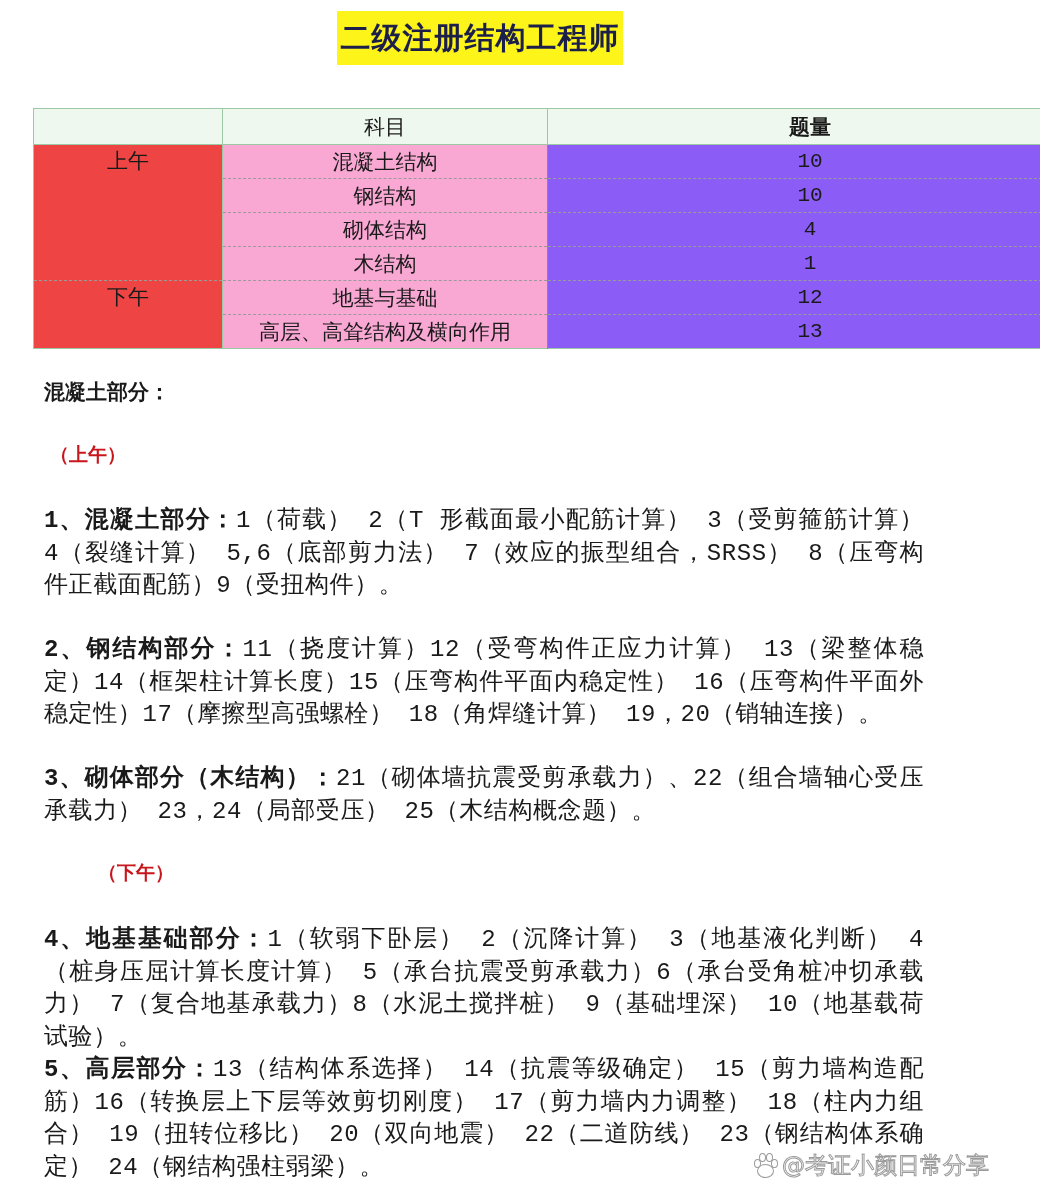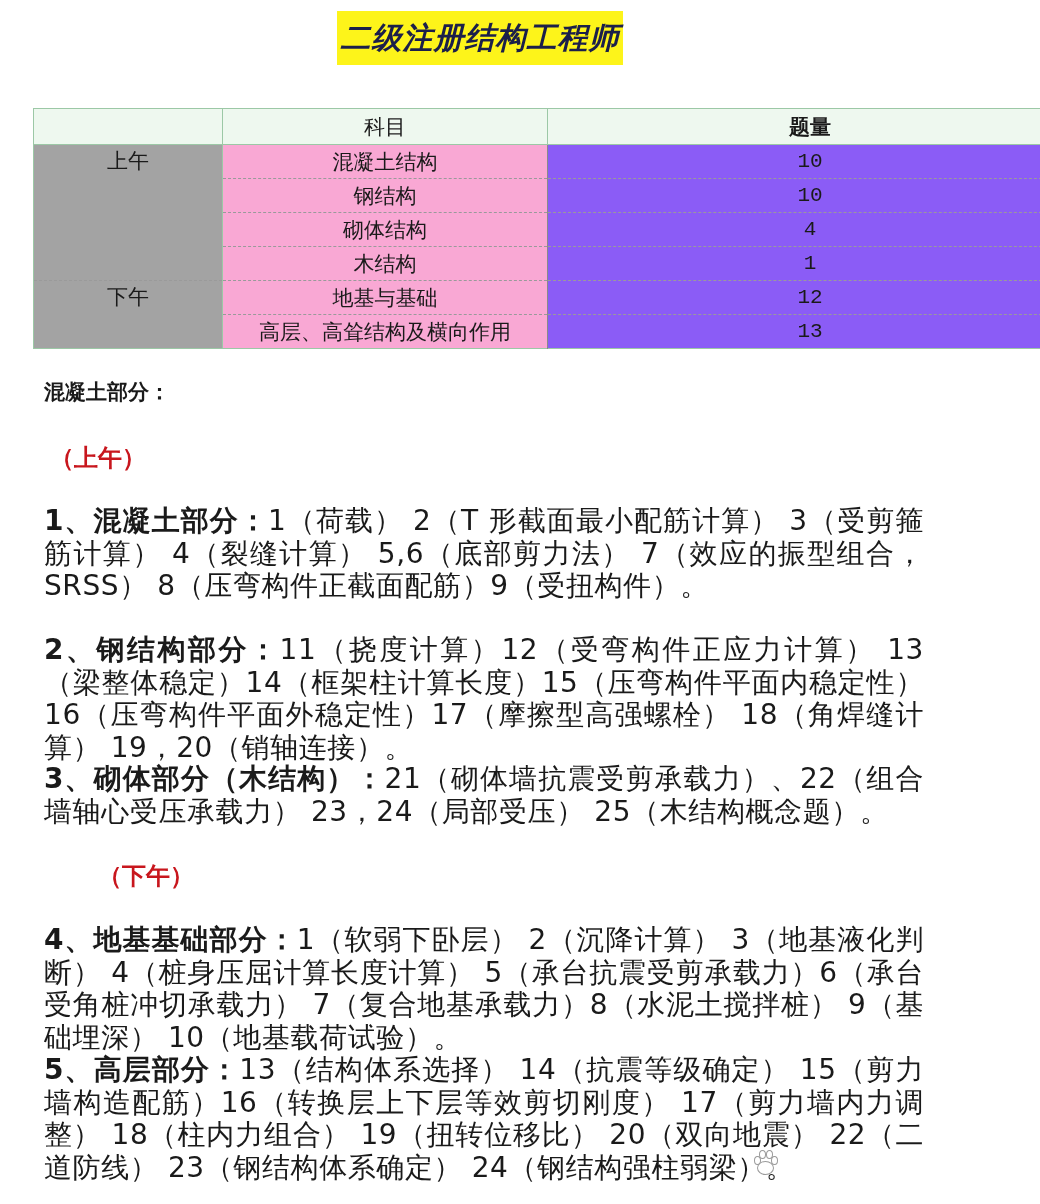--- a/index.html
+++ b/index.html
@@ -1,39 +1,39 @@
 <!DOCTYPE html>
 <html><head>
 <meta charset="utf-8">
 <style>
   html, body { margin:0; padding:0; }
   body {
     width:1040px; height:1204px; background:#ffffff; position:relative; overflow:hidden;
     font-family:"DejaVu Sans","Liberation Sans",sans-serif; color:#1a1a1a;
   }
   .title-wrap { position:absolute; left:337px; top:11px; width:286px; height:54px; background:#fdf41a;
-    display:flex; align-items:center; justify-content:center;font-style:italic; }
+    display:flex; align-items:center; justify-content:center; }
   .title { font-size:30px; font-weight:bold; color:#1b1f4a; letter-spacing:1px; }
 
   table.exam { position:absolute; left:33px; top:108px; width:1040px; border-collapse:collapse;
     border:1.5px solid #9cc8a6; font-size:21px;font-family:Liberation Mono, monospace; }
   table.exam td { height:33px; padding:0; text-align:center; vertical-align:middle; }
   table.exam tr.head td { background:#eef8ef; height:33px; border-bottom:1.5px solid #9cc8a6; }
-  td.c-session { width:188px; background:#a3a3a3; vertical-align:top !important; padding-top:2px !important;
+  td.c-session { width:188px; background:#ef4444; vertical-align:top !important; padding-top:2px !important;
     border-right:1.5px solid #9cc8a6; }
   td.c-subject { width:324px; background:#f9a8d4; border-right:1.5px solid #8a8a8a; border-bottom:1px dashed #9a9a9a; }
   td.c-count { background:#8b5cf6; border-bottom:1px dashed #9a9a9a; }
   tr.head td.c-session { background:#eef8ef; }
   tr.head td.c-subject { background:#eef8ef; border-bottom:1.5px solid #9cc8a6; border-right:1.5px solid #9cc8a6; }
   tr.head td.c-count { background:#eef8ef; border-bottom:1.5px solid #9cc8a6; font-weight:bold; }
   tr.session-break td { border-top:1px dashed #9a9a9a; }
   tr.last td.c-subject, tr.last td.c-count { border-bottom:none; }
   .dist-label { position:absolute; left:44px; top:378px; font-size:21px; font-weight:bold; }
-  .session-label { position:absolute; left:50px; font-size:24px; color:#c8161d; font-weight:bold; }
-  .para { position:absolute; left:44px; width:880px; font-size:28px; line-height:32.5px; text-align:justify; letter-spacing:0.6px; }
+  .session-label { position:absolute; left:50px; font-size:19px; color:#c8161d; font-weight:bold; }
+  .para { position:absolute; left:44px; width:880px; font-size:24px; line-height:32.5px; text-align:justify; letter-spacing:0.6px;font-family:Liberation Mono, monospace; }
   .para .lead { font-weight:bold; }
 
   .watermark { position:absolute; left:752px; top:1150px; font-size:23px; color:#ffffff;
     -webkit-text-stroke:1px #9a9a9a; display:flex; align-items:center; gap:4px; }
   .paw { width:26px; height:26px; position:relative; }
   .paw span { position:absolute; background:#fff; border:1.5px solid #9a9a9a; border-radius:50%; }
 </style>
 </head>
 <body>
 
@@ -104,13 +104,14 @@
 </div>
 
 <div class="watermark">
   <span class="paw">
     <span style="left:2px;top:6px;width:5px;height:7px;"></span>
     <span style="left:7px;top:0px;width:5px;height:7px;"></span>
     <span style="left:14px;top:0px;width:5px;height:7px;"></span>
     <span style="left:19px;top:6px;width:5px;height:7px;"></span>
     <span style="left:5px;top:11px;width:15px;height:12px;"></span>
   </span>
+  <span>@考证小颜日常分享</span>
 </div>
 
 </body></html>

